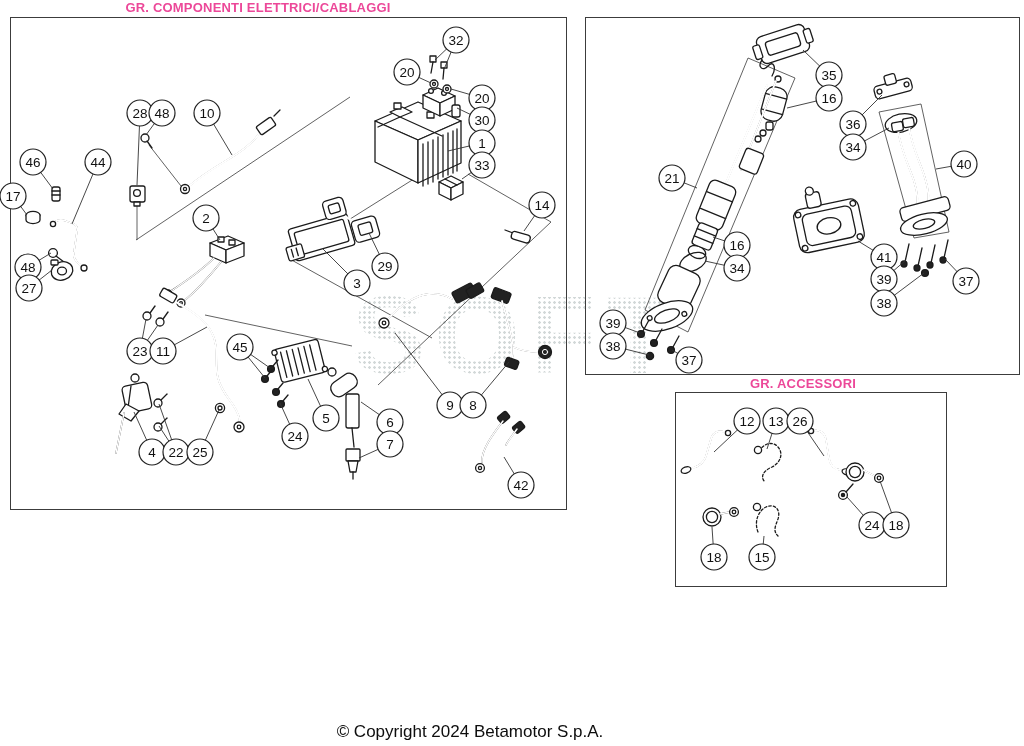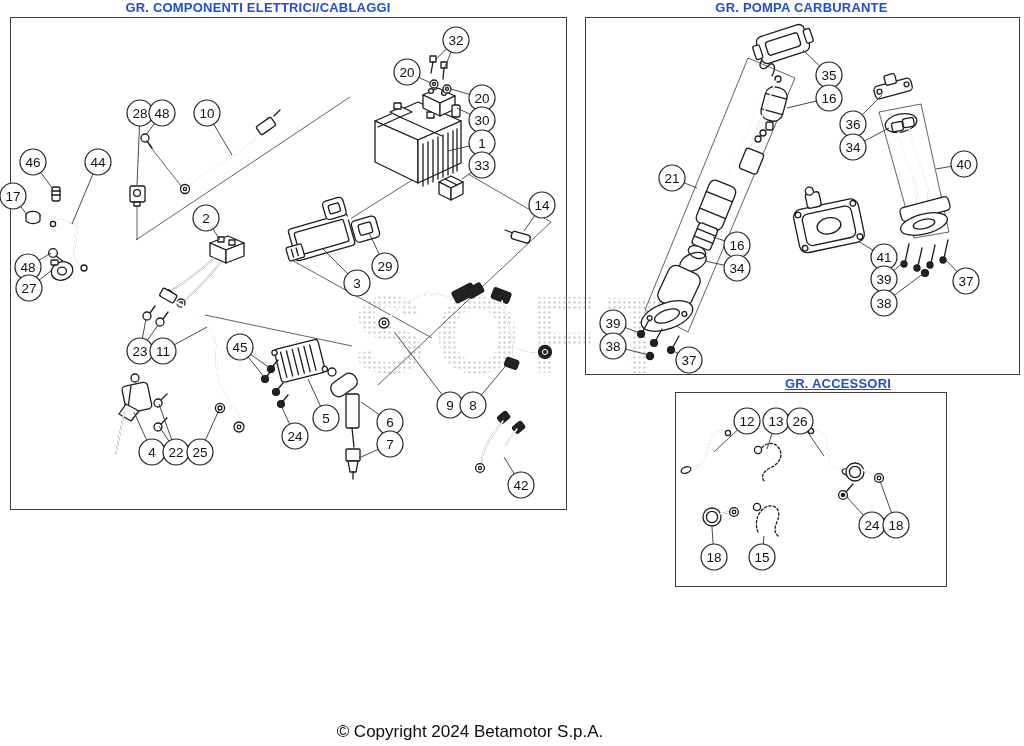--- a/index.html
+++ b/index.html
@@ -1,18 +1,18 @@
 <!DOCTYPE html>
 <html><head>
 <meta charset="utf-8">
 <style>
   html,body{margin:0;padding:0;background:#ffffff;}
   #stage{position:relative;width:1024px;height:746px;background:#ffffff;overflow:hidden;
          font-family:"Liberation Sans","DejaVu Sans",sans-serif;}
-  .group-title{position:absolute;font-weight:bold;font-size:13px;color:#1d4ed8;text-align:center;
+  .group-title{position:absolute;font-weight:bold;font-size:13px;color:#ec4899;text-align:center;
                letter-spacing:.2px;white-space:nowrap;}
   .group-box{position:absolute;border:1.4px solid #3c3c3c;background:transparent;}
   #svg-art{position:absolute;left:0;top:0;}
   #callout-svg{position:absolute;left:0;top:0;}
   .wm{position:absolute;font-weight:800;color:transparent;
       background-image:radial-gradient(circle,#a7b2b2 1.15px,rgba(0,0,0,0) 1.5px);
       background-size:5px 5px;-webkit-background-clip:text;background-clip:text;
       opacity:.5;letter-spacing:9px;pointer-events:none;line-height:1;}
   #wm-line1{left:352px;top:280px;font-size:110px;}
   #wm-line2{left:452px;top:368px;font-size:110px;}
@@ -29,22 +29,21 @@
                text-anchor:middle;}
 </style>
 </head>
 <body>
 
 <div id="stage">
 
   <div class="wm" id="wm-line1">SOFT</div>
 
   <div class="group-title" style="left:8px;top:0;width:500px;">GR. COMPONENTI ELETTRICI/CABLAGGI</div>
-  <div class="group-title" style="left:585px;top:0;width:433px;">GR. POMPA CARBURANTE</div>
-  <div class="group-title" style="left:703px;top:376px;width:270px;text-decoration:underline;">GR. ACCESSORI</div>
+  <div class="group-title" style="left:668px;top:376px;width:270px;">GR. ACCESSORI</div>
 
   <div class="group-box" style="left:10px;top:17px;width:555px;height:491px;"></div>
   <div class="group-box" style="left:585px;top:17px;width:433px;height:356px;"></div>
   <div class="group-box" style="left:675px;top:392px;width:270px;height:193px;"></div>
 
   <svg id="svg-art" width="1024" height="746" viewBox="0 0 1024 746">
 
     <g>
       <line class="cline" x1="350" y1="97" x2="136" y2="240"></line>
       <line class="cline" x1="137" y1="202" x2="137" y2="240"></line>

